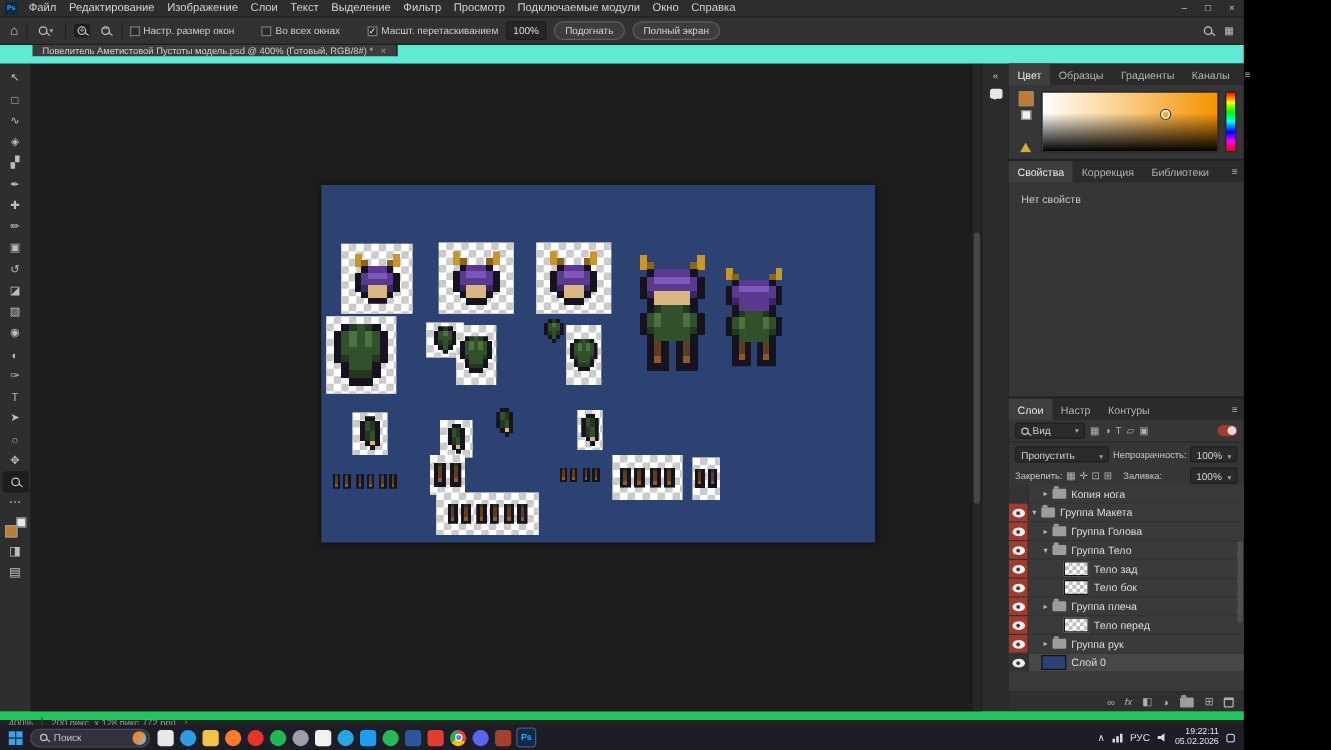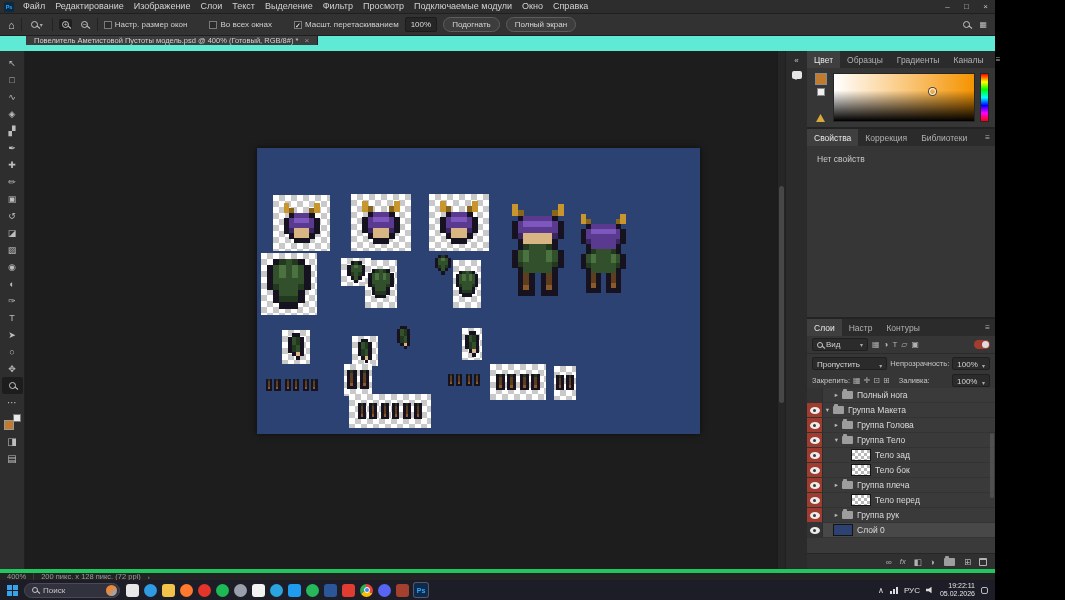--- a/index.html
+++ b/index.html
@@ -126,21 +126,21 @@
   linear-gradient(45deg,#b9b9b9 25%,transparent 25%,transparent 75%,#b9b9b9 75%);
   background-size:6px 6px;background-position:0 0,3px 3px}
 .bluethumb{background:#2c4272}
 .lname{padding-left:3px;white-space:nowrap}
 .lscroll{position:absolute;right:1px;top:45px;width:4px;height:65px;background:#5a5a5a;border-radius:2px;opacity:.7}
 .layers-bottom{height:16px;display:flex;align-items:center;justify-content:flex-end;gap:8px;padding:0 8px;background:#303030;border-top:1px solid #262626;color:#b2b2b2;font-size:8.5px;flex:0 0 16px}
 .bic.fx{font-style:italic;font-size:7.5px}
 .trash{width:8px;height:8px;border:1px solid #b2b2b2;border-top:2px solid #b2b2b2;border-radius:1px;display:inline-block}
 
 
-.statusbar{height:11px;background:#232323;border-top:4px solid #22c55e;display:flex;align-items:center;font-size:7.5px;color:#9c9c9c;padding:0 7px;gap:7px;flex:0 0 11px}
+.statusbar{height:11px;background:#232323;border-top:7px solid #22c55e;display:flex;align-items:center;font-size:7.5px;color:#9c9c9c;padding:0 7px;gap:7px;flex:0 0 11px}
 .statusdiv{width:1px;height:8px;background:#3a3a3a}
 
 
 .taskbar{height:20px;background:#1d1d27;display:flex;align-items:center;gap:6px;padding:0 7px;font-size:8px;flex:0 0 20px}
 .start{display:grid;grid-template-columns:5px 5px;gap:1px}
 .start i{width:5px;height:5px;background:#38a3e8;display:block}
 .searchpill{height:15px;border-radius:8px;background:#32323e;border:1px solid #4a4a55;display:flex;align-items:center;gap:5px;padding:0 2px 0 7px;width:96px;color:#c5c5c5}
 .searchimg{width:11px;height:11px;border-radius:50%;background:linear-gradient(135deg,#e8893a 40%,#7db5e8);margin-left:auto}
 .apps{display:flex;gap:5px;align-items:center}
 .appico{width:13px;height:13px;border-radius:3px;display:inline-flex;align-items:center;justify-content:center}
@@ -1538,21 +1538,21 @@
           </span>
         </div>
 
         <div class="layer-list">
 
         <div class="lrow">
               <span class="eyecell"></span>
               <span class="lind" style="width: 9px;"></span>
               <span class="larrow">▸</span>
               <span class="fold"></span>
-              <span class="lname">Полный нога</span>
+              <span class="lname">Копия нога</span>
             </div>
             <div class="lrow">
               <span class="eyecell red">
                 <span class="eye"></span>
               </span>
               <span class="lind" style="width: 0px;"></span>
               <span class="larrow">▾</span>
               <span class="fold"></span>
               <span class="lname">Группа Макета</span>
             </div>

